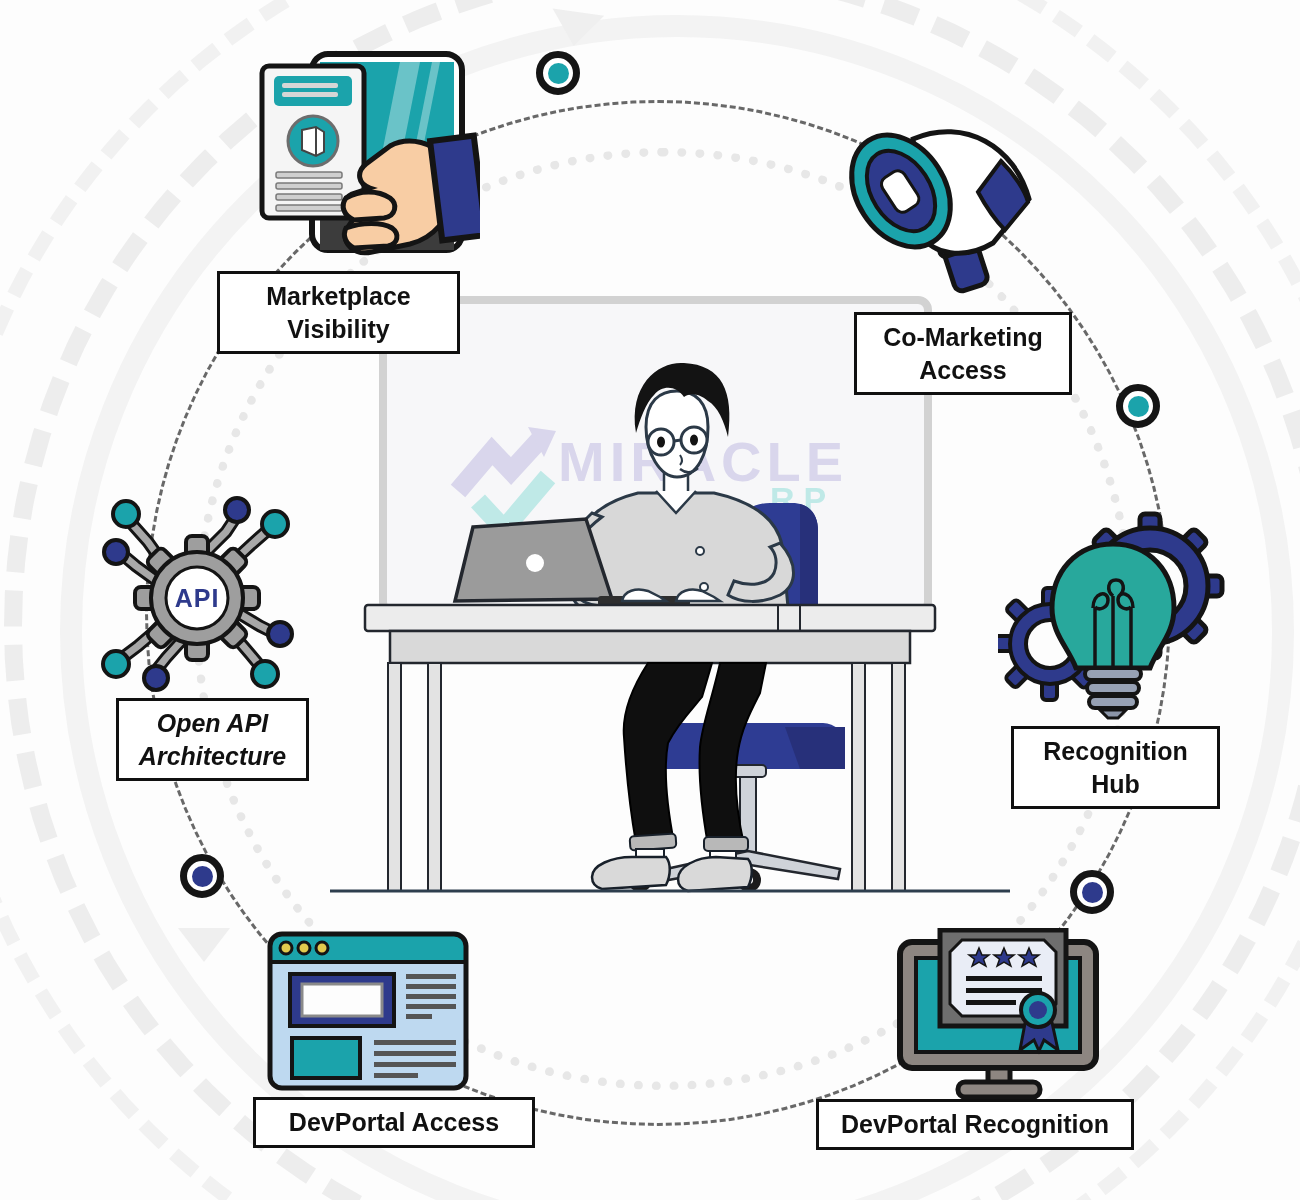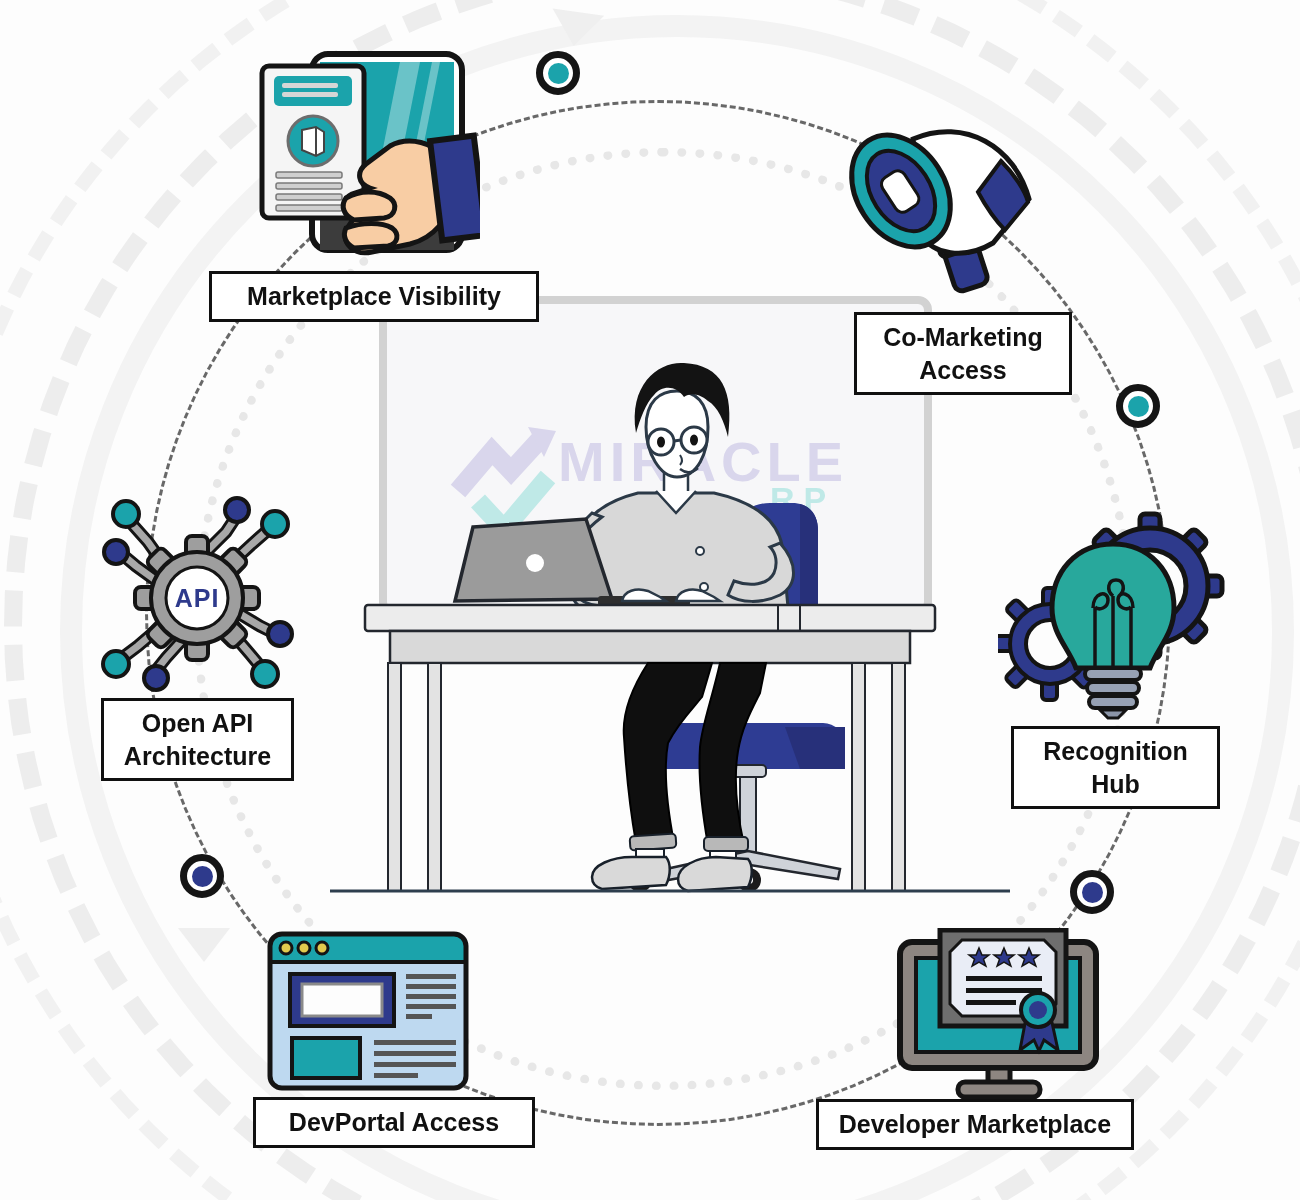--- a/index.html
+++ b/index.html
@@ -23,26 +23,26 @@
   .m-right{left:1116px;top:384px;}
   .m-left{left:180px;top:854px;}
   .m-bottomright{left:1070px;top:870px;}
   
   .label{
     position:absolute;background:#ffffff;border:3px solid #101010;
     font-weight:bold;font-size:25px;line-height:1.3;color:#111111;
     text-align:center;padding:6px 4px;white-space:pre-line;box-sizing:border-box;
     z-index:6;
   }
-  .lb-marketplace{left:209px;top:271px;width:330px;}
+  .lb-marketplace{left:217px;top:271px;width:243px;}
   .lb-comarketing{left:854px;top:312px;width:218px;}
   .lb-innovation{left:1011px;top:726px;width:209px;}
   .lb-recognition{left:816px;top:1099px;width:318px;}
   .lb-devportal{left:253px;top:1097px;width:282px;}
-  .lb-openapi{left:101px;top:698px;width:193px;}
+  .lb-openapi{left:116px;top:698px;width:193px;font-style:italic;}
   .icon-wrap{position:absolute;z-index:5;}
   .center-wrap{position:absolute;left:330px;top:295px;z-index:3;}
   svg{display:block;}
   svg text{font-family:"Liberation Sans",sans-serif;}
 </style>
 </head>
 <body>
 
 <div class="ring ring-ticks2"></div>
 <div class="ring ring-ticks"></div>
@@ -261,21 +261,21 @@
   <rect x="78" y="72" width="50" height="5" fill="#141414"></rect>
   <g>
     <path d="M138,90 L132,122 L146,112 L151,123 L156,112 L170,122 L163,90 Z" fill="var(--navy)" stroke="#141414" stroke-width="3"></path>
     <circle cx="150" cy="82" r="17" fill="var(--teal)" stroke="#141414" stroke-width="4"></circle>
     <circle cx="150" cy="82" r="9" fill="var(--navy)"></circle>
   </g>
   <rect x="100" y="140" width="22" height="16" fill="var(--monitor)" stroke="#141414" stroke-width="5"></rect>
   <rect x="70" y="154" width="82" height="15" rx="7" fill="var(--monitor)" stroke="#141414" stroke-width="5"></rect>
 </svg>
 </div>
-<div class="label lb-recognition">Developer Marketplace</div>
+<div class="label lb-recognition">DevPortal Recognition</div>
 
 <div class="icon-wrap" style="left:262px;top:930px;">
 <svg width="210" height="162" viewBox="0 0 210 162">
   <rect x="8" y="4" width="196" height="154" rx="12" fill="#bed9f0"></rect>
   <path d="M8,16 C8,9 13,4 20,4 L192,4 C199,4 204,9 204,16 L204,32 L8,32 Z" fill="var(--teal)"></path>
   <rect x="8" y="4" width="196" height="154" rx="12" fill="none" stroke="#141414" stroke-width="5"></rect>
   <line x1="8" y1="32" x2="204" y2="32" stroke="#141414" stroke-width="4"></line>
   <circle cx="24" cy="18" r="6" fill="var(--gold)" stroke="#141414" stroke-width="3"></circle>
   <circle cx="42" cy="18" r="6" fill="var(--gold)" stroke="#141414" stroke-width="3"></circle>
   <circle cx="60" cy="18" r="6" fill="var(--gold)" stroke="#141414" stroke-width="3"></circle>

